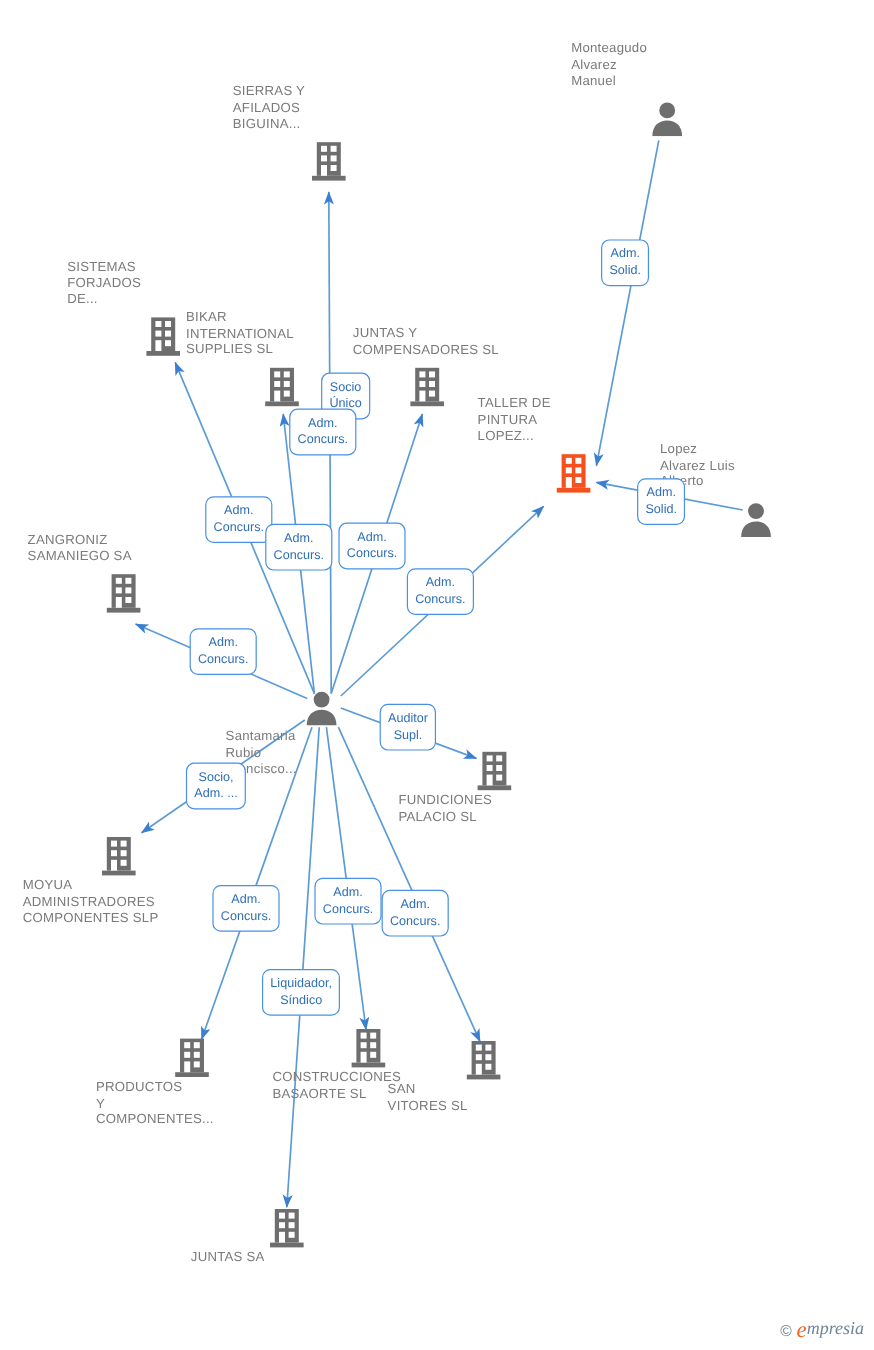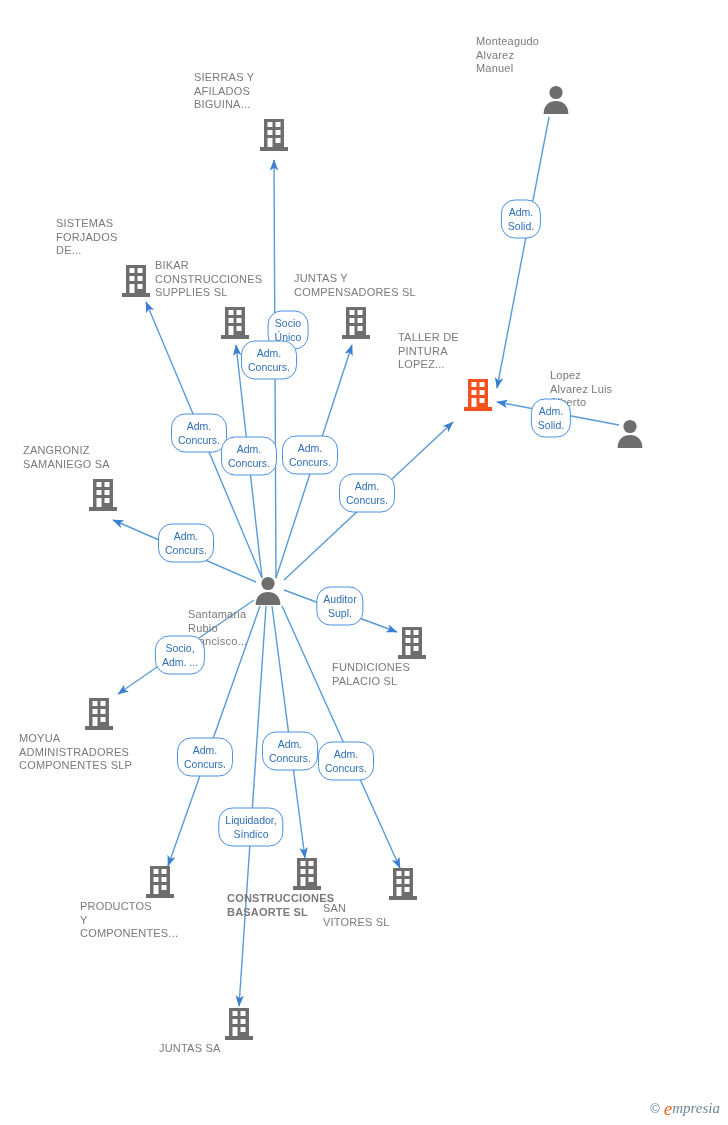--- a/index.html
+++ b/index.html
@@ -29,21 +29,21 @@
   }
   .node .caption.above{transform:translate(-50%,-100%);}
 
   
   .edge-label{
     position:absolute;
     transform:translate(-50%,-50%);
     box-sizing:border-box;
     background:#ffffff;
     border:1.3px solid #4a90e2;
-    border-radius:14px;
+    border-radius:7px;
     color:#2f6fb5;
     font-size:10.5px;
     line-height:14px;
     text-align:center;
     padding:4px 6px 5px 6px;
     white-space:pre-line;
     box-shadow:0 0 0 0 rgba(0,0,0,0);
   }
 
   
@@ -139,21 +139,21 @@
             <rect x="5" y="1" width="20" height="28" fill="#6e6e6e"></rect>
             <rect x="1" y="29" width="28" height="4" fill="#6e6e6e"></rect>
             <rect x="8.5" y="4" width="5" height="5" fill="#fff"></rect>
             <rect x="16.5" y="4" width="5" height="5" fill="#fff"></rect>
             <rect x="8.5" y="12" width="5" height="5" fill="#fff"></rect>
             <rect x="16.5" y="12" width="5" height="5" fill="#fff"></rect>
             <rect x="8.5" y="20" width="5" height="9" fill="#fff"></rect>
             <rect x="16.5" y="20" width="5" height="5" fill="#fff"></rect>
           </svg></div>
         <div class="caption above" style="top: -26px;">BIKAR
-CONSTRUCCIONES
+INTERNATIONAL
 SUPPLIES SL</div>
       </div>
       <div class="node" style="left: 356px; top: 325px;">
         <div class="icon"><svg width="30" height="34" viewBox="0 0 30 34" aria-hidden="true">
             <rect x="5" y="1" width="20" height="28" fill="#6e6e6e"></rect>
             <rect x="1" y="29" width="28" height="4" fill="#6e6e6e"></rect>
             <rect x="8.5" y="4" width="5" height="5" fill="#fff"></rect>
             <rect x="16.5" y="4" width="5" height="5" fill="#fff"></rect>
             <rect x="8.5" y="12" width="5" height="5" fill="#fff"></rect>
             <rect x="16.5" y="12" width="5" height="5" fill="#fff"></rect>
@@ -258,21 +258,21 @@
         <div class="icon"><svg width="30" height="34" viewBox="0 0 30 34" aria-hidden="true">
             <rect x="5" y="1" width="20" height="28" fill="#6e6e6e"></rect>
             <rect x="1" y="29" width="28" height="4" fill="#6e6e6e"></rect>
             <rect x="8.5" y="4" width="5" height="5" fill="#fff"></rect>
             <rect x="16.5" y="4" width="5" height="5" fill="#fff"></rect>
             <rect x="8.5" y="12" width="5" height="5" fill="#fff"></rect>
             <rect x="16.5" y="12" width="5" height="5" fill="#fff"></rect>
             <rect x="8.5" y="20" width="5" height="9" fill="#fff"></rect>
             <rect x="16.5" y="20" width="5" height="5" fill="#fff"></rect>
           </svg></div>
-        <div class="caption" style="top: 16px; font-weight: bold;">CONSTRUCCIONES
+        <div class="caption" style="top: 16px;">CONSTRUCCIONES
 BASAORTE  SL</div>
       </div>
       <div class="node" style="left: 403px; top: 886px;">
         <div class="icon"><svg width="30" height="34" viewBox="0 0 30 34" aria-hidden="true">
             <rect x="5" y="1" width="20" height="28" fill="#6e6e6e"></rect>
             <rect x="1" y="29" width="28" height="4" fill="#6e6e6e"></rect>
             <rect x="8.5" y="4" width="5" height="5" fill="#fff"></rect>
             <rect x="16.5" y="4" width="5" height="5" fill="#fff"></rect>
             <rect x="8.5" y="12" width="5" height="5" fill="#fff"></rect>
             <rect x="16.5" y="12" width="5" height="5" fill="#fff"></rect>

